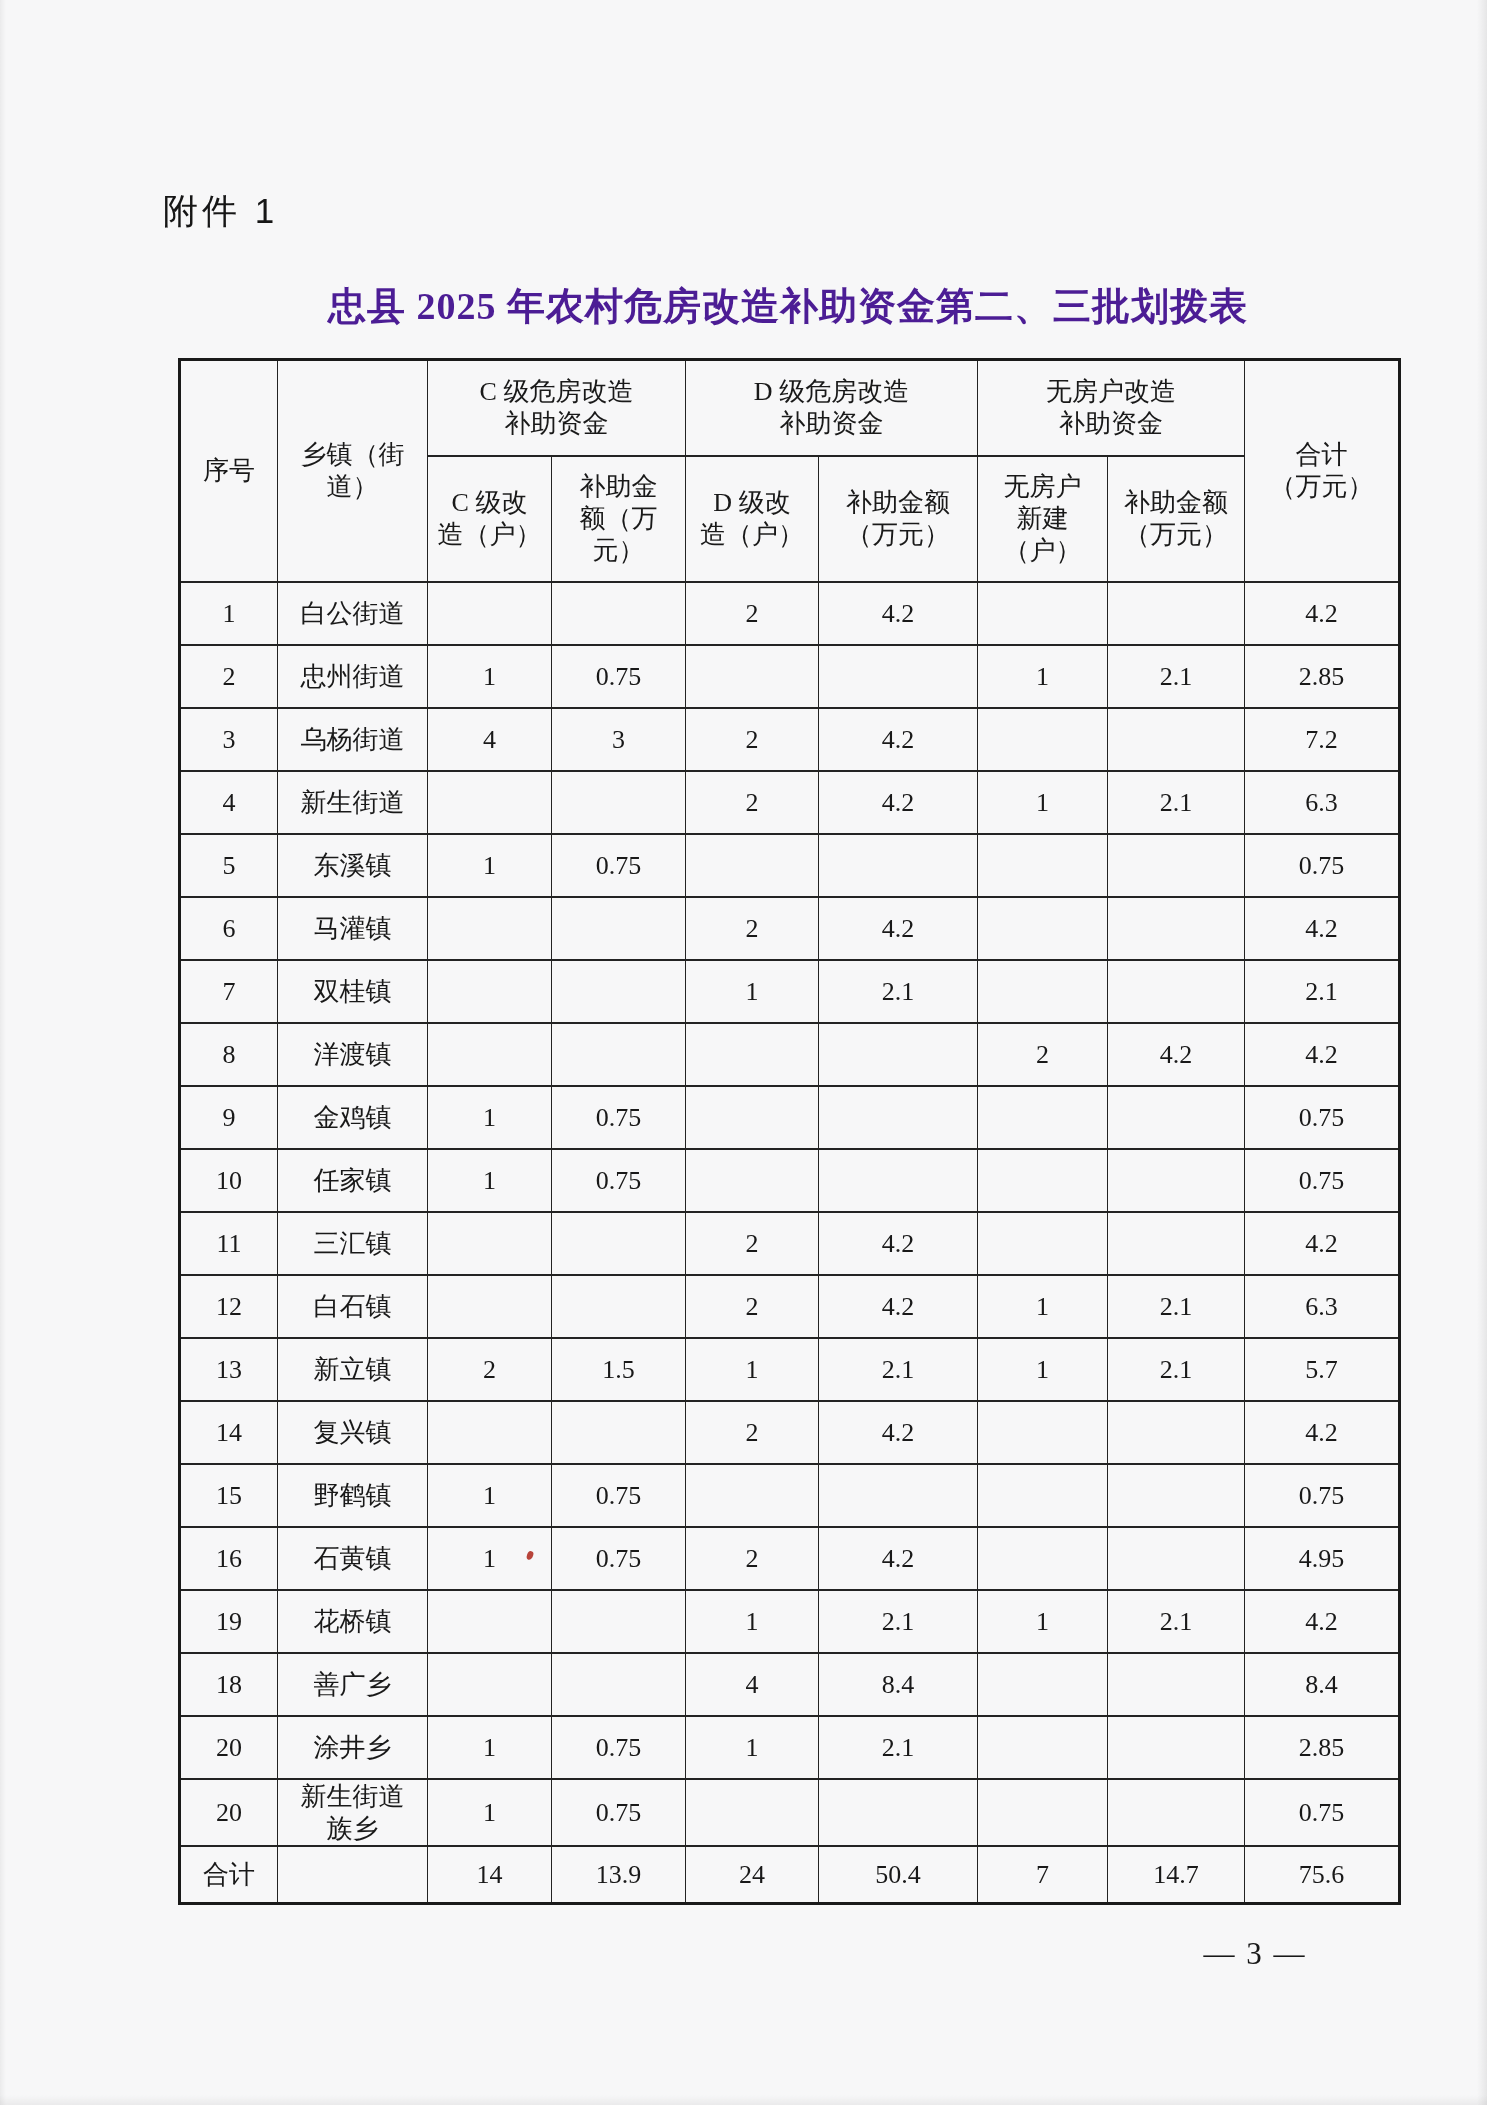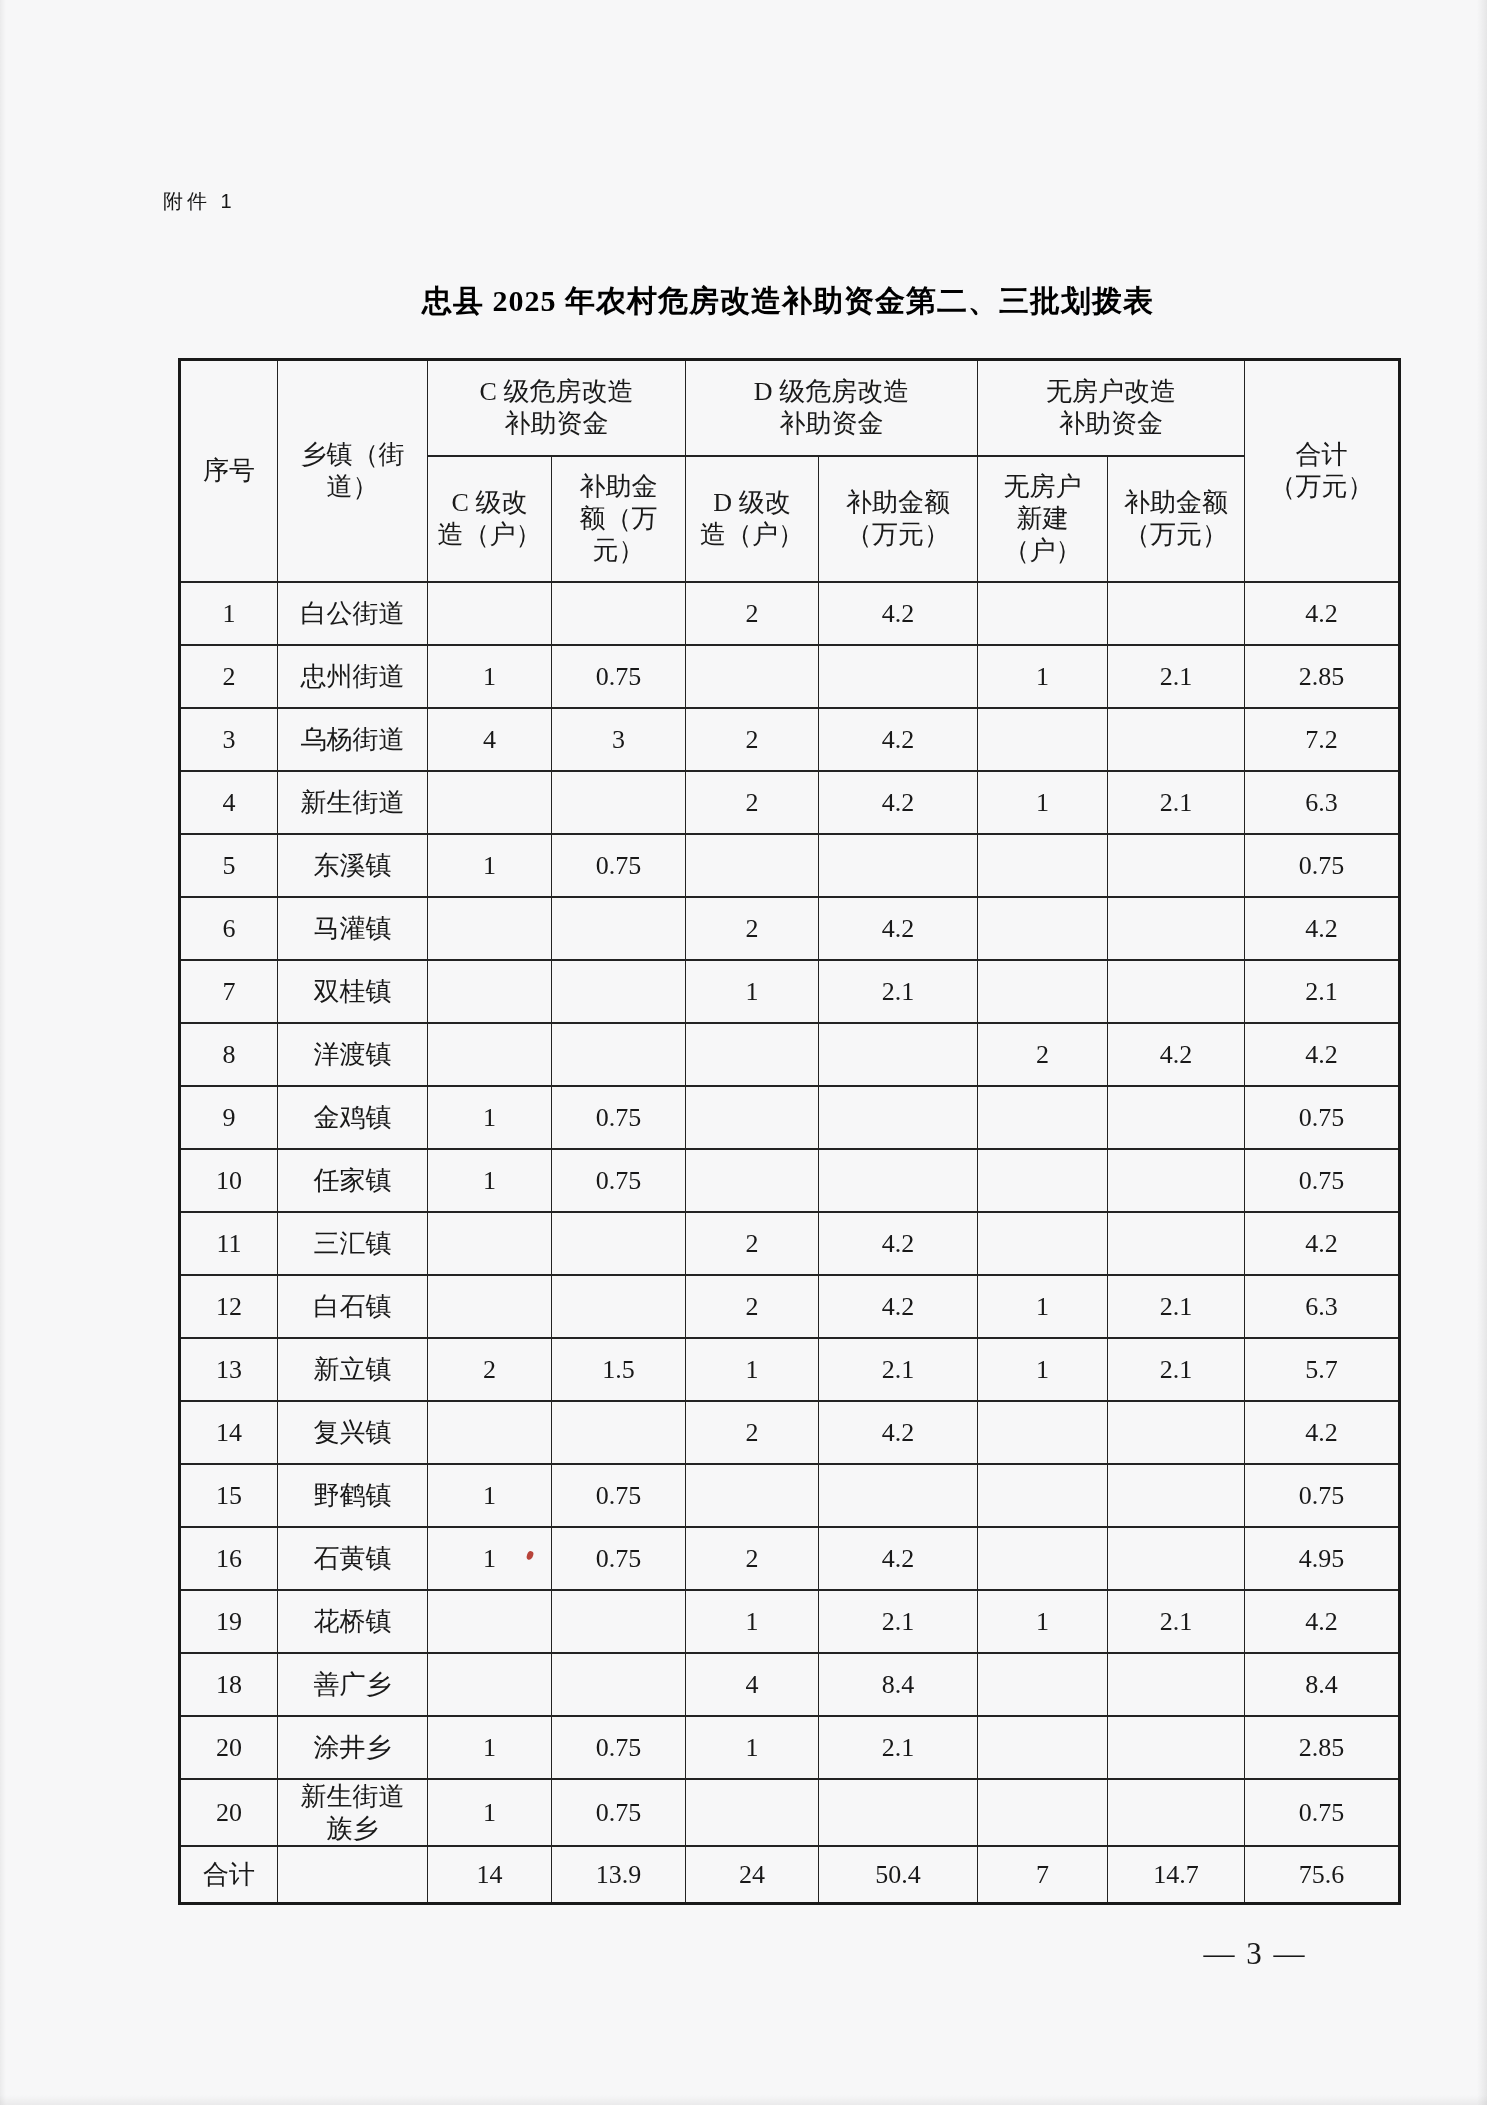--- a/index.html
+++ b/index.html
@@ -19,26 +19,26 @@
     position:absolute; left:0; bottom:0; width:100%; height:10px;
     background:linear-gradient(to bottom, rgba(0,0,0,0), rgba(0,0,0,0.05));
   }
   .edge-left {
     position:absolute; top:0; left:0; width:6px; height:100%;
     background:linear-gradient(to left, rgba(0,0,0,0), rgba(0,0,0,0.05));
   }
   .attachment-label {
     position:absolute; left:163px; top:188px;
     font-family:"Liberation Sans","DejaVu Sans",sans-serif;
-    font-weight:500; font-size:20px; letter-spacing:4px; color:#161616;
+    font-weight:500; font-size:35px; letter-spacing:4px; color:#161616;
   }
   .doc-title {
     position:absolute; left:178px; top:281px; width:1220px;
-    text-align:center; font-size:30px; font-weight:700;
-    letter-spacing:1px; color:#000000;
+    text-align:center; font-size:38px; font-weight:700;
+    letter-spacing:1px; color:#4c1d95;
     white-space:nowrap;
   }
   .table-wrap { position:absolute; left:178px; top:358px; }
   table.subsidy {
     border-collapse:collapse; table-layout:fixed; width:1220px;
     border:3px solid #1a1a1a;
   }
   table.subsidy th, table.subsidy td {
     border:1.6px solid #232323;
     border-top-width:2.2px; border-bottom-width:2.2px;

